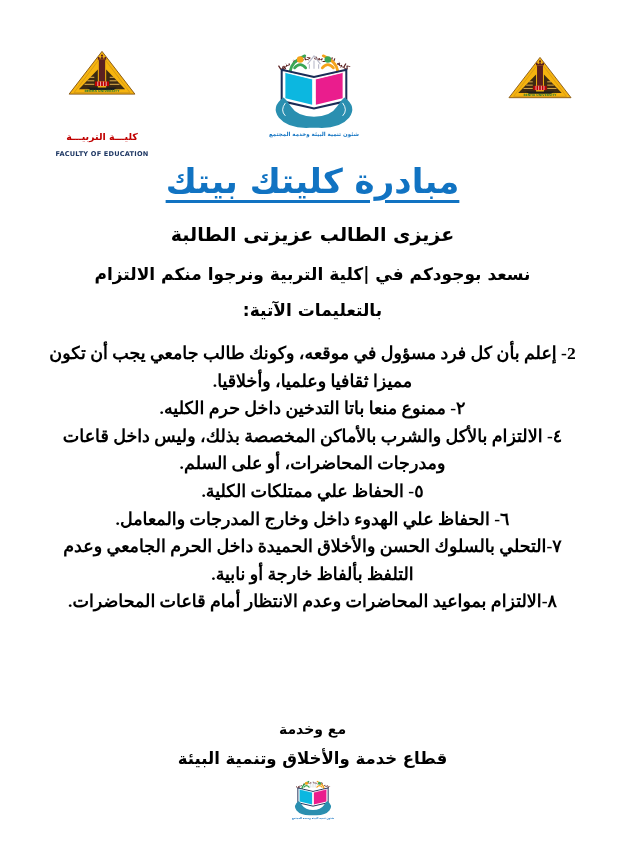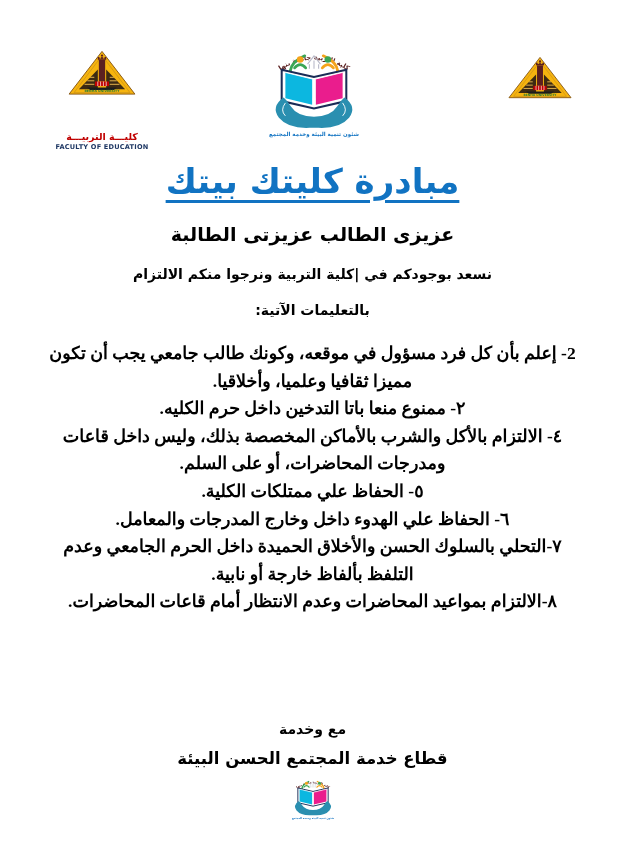--- a/index.html
+++ b/index.html
@@ -6,21 +6,21 @@
   .page {
     position:relative; width:625px; height:841px; margin:0 auto;
     background:var(--paper,#fff); overflow:hidden;
     font-family:"DejaVu Sans","Liberation Sans",sans-serif;
   }
   
   .logo-left  { position:absolute; left:52px;  top:48px;  width:100px; text-align:center; }
   .logo-center{ position:absolute; left:258px; top:42px;  width:112px; text-align:center; }
   .logo-right { position:absolute; left:505px; top:54px;  width:70px;  text-align:center; }
   .cap-ar { direction:rtl; color:var(--logo_red,#c00000); font-size:9.5px; font-weight:700; margin-top:19px; }
-  .cap-en { color:var(--logo_navy,#1f3864); font-size:6.6px; font-weight:700; letter-spacing:.2px; margin-top:1px; }
+  .cap-en { color:var(--logo_navy,#1f3864); font-size:6.6px; font-weight:700; letter-spacing:.2px; margin-top:8px; }
   .t-green  { fill:var(--green,#2e7d32); font-weight:700; }
   .t-maroon { fill:var(--maroon,#5b2020); font-weight:700; }
   .t-blue   { fill:var(--accent,#0f74c8); font-weight:700; }
   .c-gold   { fill:var(--gold,#f6b40e); }
   .c-maroon { fill:var(--maroon,#5b2020); }
   .c-dark   { fill:#3c2a12; }
   .c-red    { fill:var(--logo_red,#c00000); }
   .c-teal   { fill:var(--teal,#2a8fb0); }
   .c-cyan   { fill:var(--cyan,#0cb7e0); }
   .c-magenta{ fill:var(--magenta,#ea1d8d); }
@@ -29,21 +29,21 @@
     position:absolute; top:153px; left:0; right:0; text-align:center; direction:rtl;
     color:var(--accent,#0f74c8); font-size:34px; font-weight:800;
     text-decoration:underline; text-decoration-thickness:2.5px; text-underline-offset:7px;
   }
   .greeting {
     position:absolute; top:223px; left:0; right:0; text-align:center; direction:rtl;
     color:var(--ink,#000); font-size:19px; font-weight:800;
   }
   .intro {
     position:absolute; top:256px; left:38px; right:38px; text-align:center; direction:rtl;
-    color:var(--ink,#000); font-size:14px; font-weight:800; line-height:36px;
+    color:var(--ink,#000); font-size:17px; font-weight:800; line-height:36px;
   }
   .list {
     position:absolute; top:340px; left:48px; right:48px; direction:rtl; text-align:center;
     color:var(--ink,#000); font-family:"Liberation Serif","DejaVu Serif",serif;
     font-size:17.5px; font-weight:700; line-height:27.6px;
   }
   .footer-salutation {
     position:absolute; top:721px; left:0; right:0; text-align:center; direction:rtl;
     font-size:14px; font-weight:800; color:var(--ink,#000);
   }
@@ -135,21 +135,21 @@
     <div>2- إعلم بأن كل فرد مسؤول في موقعه، وكونك طالب جامعي يجب أن تكون مميزا ثقافيا وعلميا، وأخلاقيا.</div>
     <div>٢- ممنوع منعا باتا التدخين داخل حرم الكليه.</div>
     <div>٤- الالتزام بالأكل والشرب بالأماكن المخصصة بذلك، وليس داخل قاعات ومدرجات المحاضرات، أو على السلم.</div>
     <div>٥- الحفاظ علي ممتلكات الكلية.</div>
     <div>٦- الحفاظ علي الهدوء داخل وخارج المدرجات والمعامل.</div>
     <div>٧-التحلي بالسلوك الحسن والأخلاق الحميدة داخل الحرم الجامعي وعدم التلفظ بألفاظ خارجة أو نابية.</div>
     <div>٨-الالتزام بمواعيد المحاضرات وعدم الانتظار أمام قاعات المحاضرات.</div>
   </div>
 
   <div class="footer-salutation">مع وخدمة</div>
-  <div class="footer-department">قطاع خدمة المجتمع الحسن البيئة</div>
+  <div class="footer-department">قطاع خدمة والأخلاق وتنمية البيئة</div>
 
   <div class="footer-logo">
     <svg width="50" height="45" viewBox="0 0 110 104">
       <defs>
           <path id="arcTopB" d="M14 34 Q55 4 96 34"></path>
         </defs>
       <text font-size="7.2" class="t-maroon">
         <textPath href="#arcTopB" startOffset="50%" text-anchor="middle">كلية التربية جامعة بنها</textPath>
       </text>
       <path d="M32 42 Q23 25 45 15" stroke="#3aa655" stroke-width="3" fill="none" stroke-linecap="round"></path>

